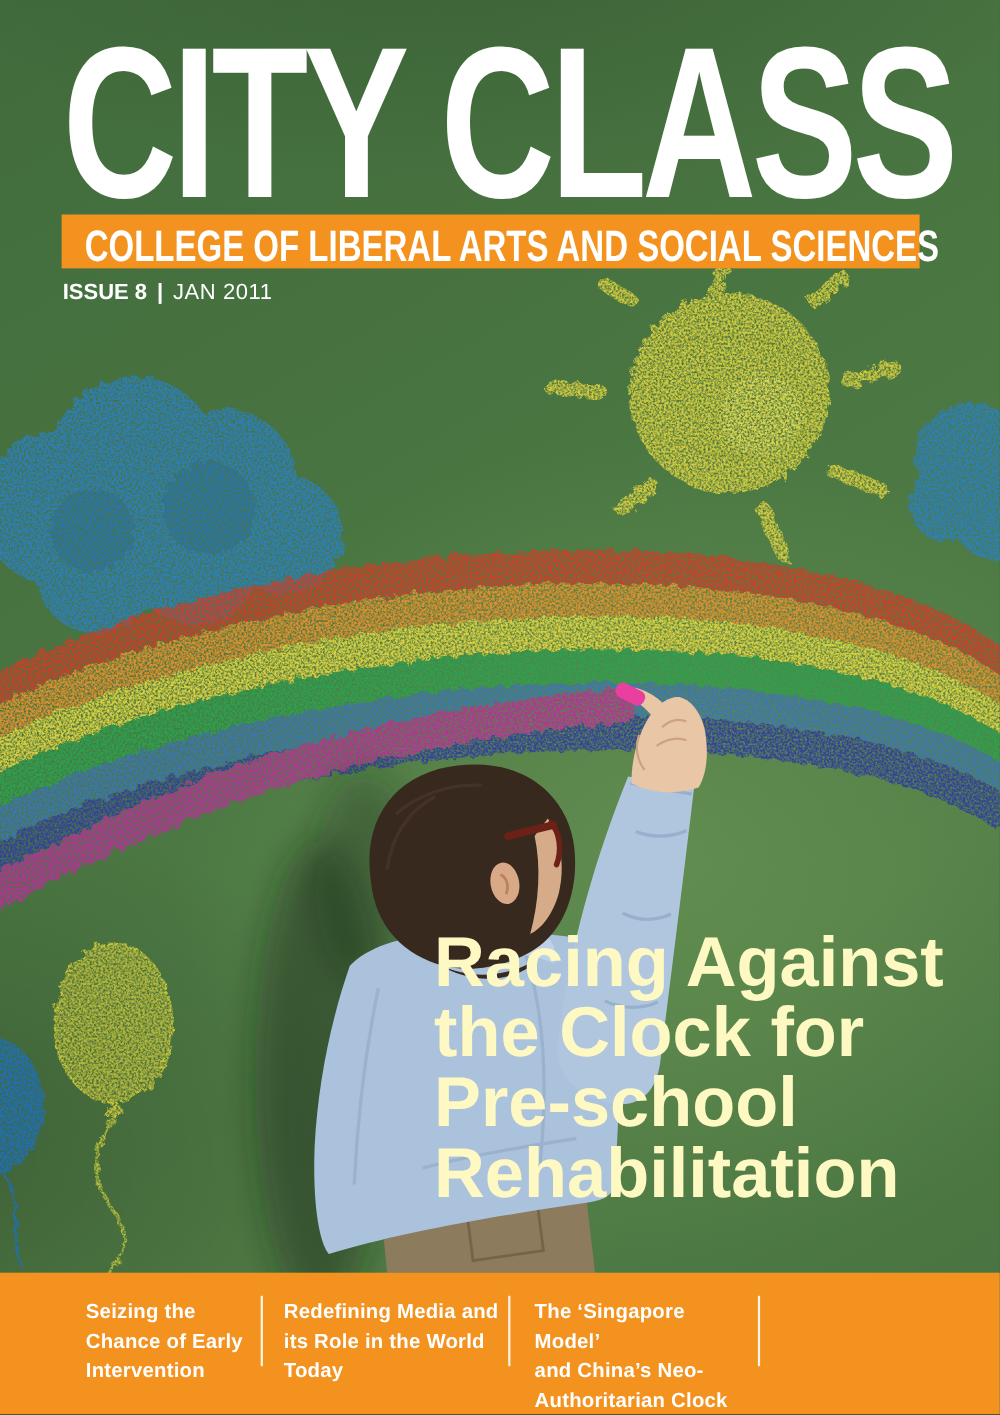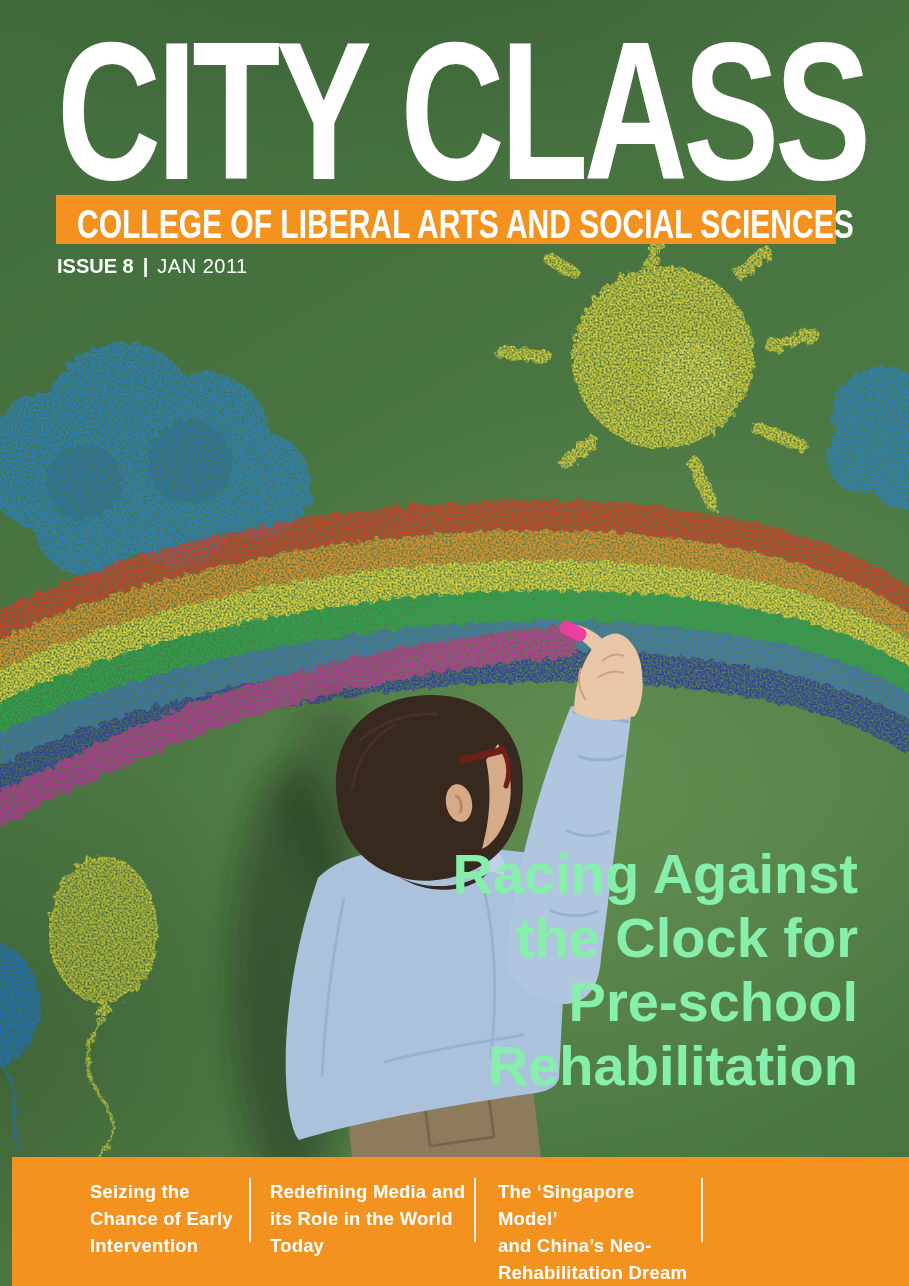--- a/index.html
+++ b/index.html
@@ -31,28 +31,27 @@
     transform:scaleX(.75);transform-origin:0 50%;margin-left:21px;line-height:1;
   }
   .issue{
     position:absolute;left:57px;top:255px;color:#fff;font-size:20px;
     display:flex;gap:9px;align-items:baseline;
   }
   .issue .lbl{font-weight:700}
   .issue .pipe{font-weight:700}
   .issue .date{font-weight:400;letter-spacing:.5px}
   .headline{
-    position:absolute;right:51px;top:842px;text-align:right;color:#86efac;
-    font-weight:700;font-size:56px;line-height:64px;white-space:pre-line;
+    position:absolute;right:51px;top:842px;text-align:left;color:#fef9c3;
+    font-weight:700;font-size:64px;line-height:64px;white-space:pre-line;
     letter-spacing:0px;
   }
   .footer{
     position:absolute;left:0;right:0;top:1157px;height:129px;
     background:var(--orange,#f3921e);
-    margin-left:12px;
   }
   .footer .col{
     position:absolute;top:21px;color:#fff;font-size:18.5px;line-height:27px;
     font-weight:700;white-space:pre-line;letter-spacing:.2px;
   }
   .col-1{left:78px;width:170px}
   .col-2{left:258px;width:200px}
   .col-3{left:486px;width:200px}
   .col-4{left:712px;width:175px}
   .sep{position:absolute;top:21px;width:2px;height:64px;background:rgba(255,255,255,.9)}
@@ -201,16 +200,16 @@
     <div class="col col-1">Seizing the
 Chance of Early
 Intervention</div>
     <div class="sep sep-1"></div>
     <div class="col col-2">Redefining Media and
 its Role in the World
 Today</div>
     <div class="sep sep-2"></div>
     <div class="col col-3">The ‘Singapore Model’
 and China’s Neo-
-Rehabilitation Dream</div>
+Authoritarian Clock</div>
     <div class="sep sep-3"></div>
   </div>
 </div>
 
 </body></html>

